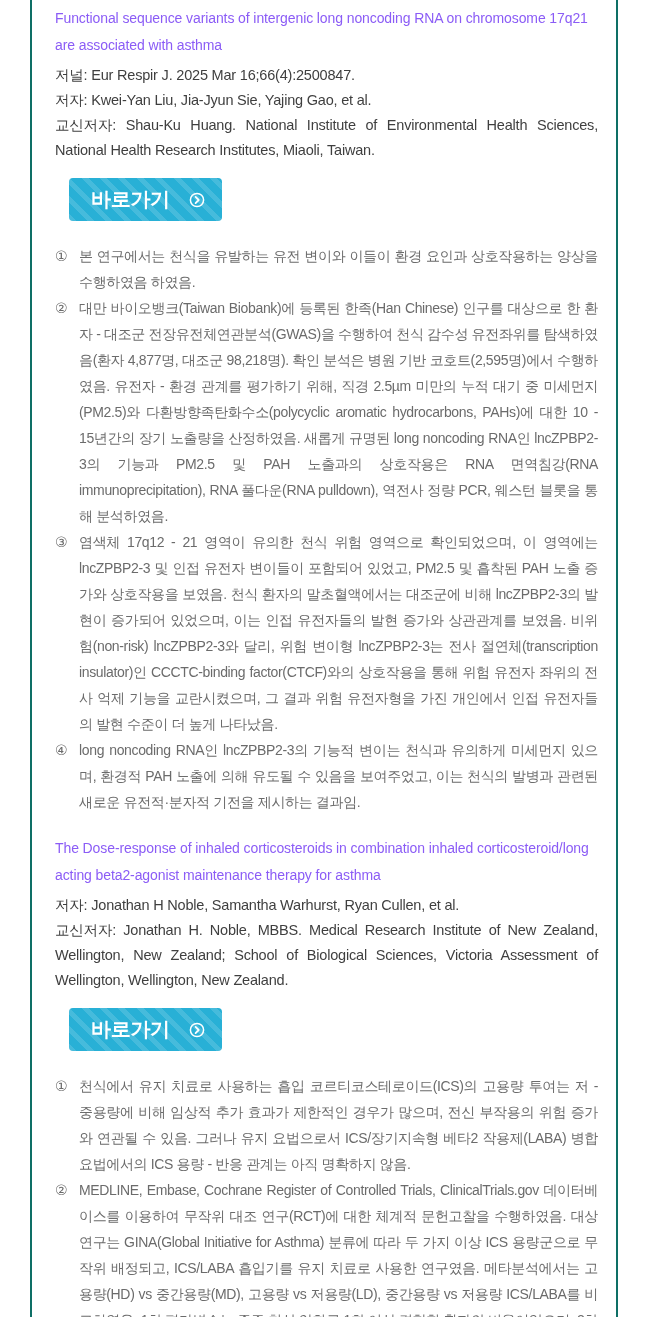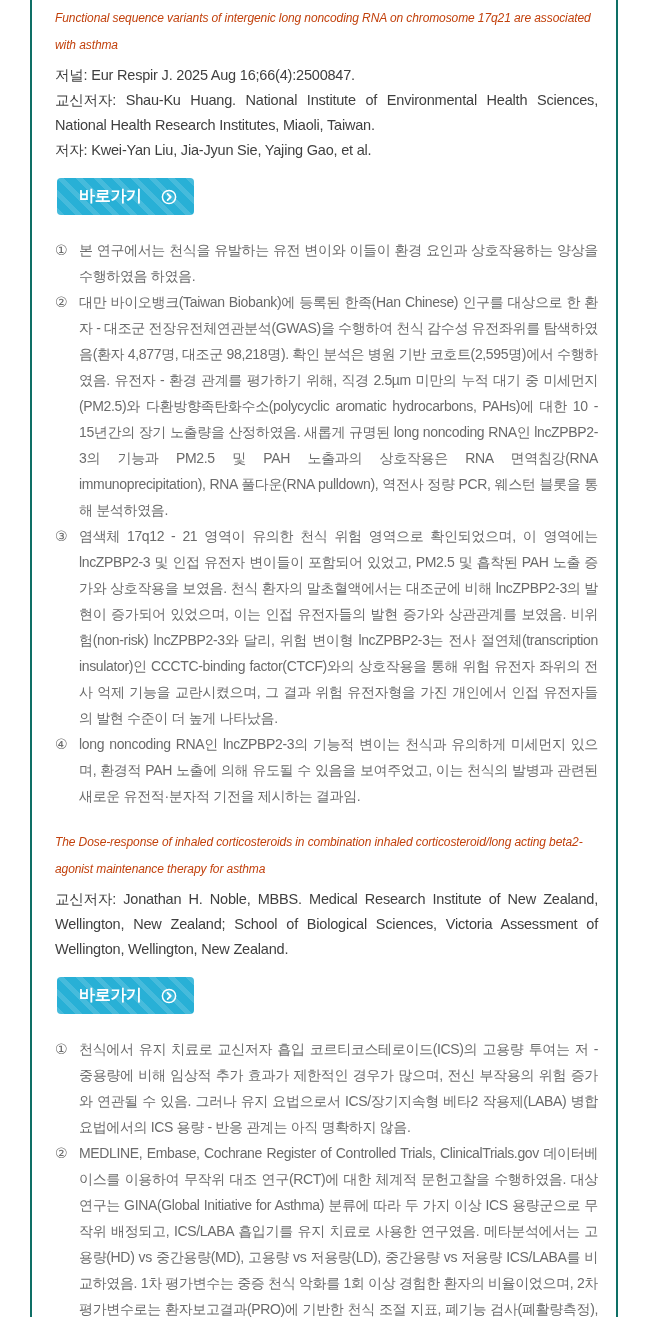--- a/index.html
+++ b/index.html
@@ -14,49 +14,48 @@
     position: relative;
     margin-left: 30px;
     width: 588px;
     min-height: 1340px;
     border-left: 2px solid #0e6f66;
     border-right: 2px solid #0e6f66;
     padding: 5px 18px 30px 23px;
   }
   .article { margin-bottom: 20px; }
   .article-title {
-    color: #c2410c;
-    font-size: 12px;
+    color: #8b5cf6;
+    font-size: 14px;
     font-weight: 500;
     line-height: 27px;
     margin-bottom: 4px;
     letter-spacing: -0.1px;
-    font-style: italic;
   }
   .meta-line {
     color: #3f3f3f;
     font-size: 14.5px;
     line-height: 25px;
     letter-spacing: -0.2px;
     text-align: justify;
   }
   .go-btn {
     display: inline-flex;
     align-items: center;
     gap: 19px;
-    margin: 15px 0 22px 2px;
+    margin: 15px 0 22px 14px;
     border: none;
     cursor: pointer;
     background-color: #28b0d6;
     background-image: repeating-linear-gradient(45deg,
       rgba(255,255,255,0.14) 0px, rgba(255,255,255,0.14) 5px,
       rgba(255,255,255,0) 5px, rgba(255,255,255,0) 13px);
     color: #ffffff;
     font-family: "Liberation Sans", "DejaVu Sans", sans-serif;
-    font-size: 16px;
+    font-size: 20px;
     font-weight: bold;
     padding: 8px 17px 8px 22px;
     border-radius: 4px;
     letter-spacing: -0.3px;
   }
   .go-btn .icon { display: inline-flex; align-items: center; }
   .points { display: flex; flex-direction: column; }
   .point {
     display: flex;
     align-items: flex-start;
@@ -75,23 +74,23 @@
     text-align: justify;
   }
 </style>
 </head>
 <body>
 
 <div class="panel">
 
   <section class="article">
     <h2 class="article-title">Functional sequence variants of intergenic long noncoding RNA on chromosome 17q21 are associated with asthma</h2>
-    <p class="meta-line">저널: Eur Respir J. 2025 Aug 16;66(4):2500847.</p>
+    <p class="meta-line">저널: Eur Respir J. 2025 Mar 16;66(4):2500847.</p>
+    <p class="meta-line">저자: Kwei-Yan Liu, Jia-Jyun Sie, Yajing Gao, et al.</p>
     <p class="meta-line">교신저자: Shau-Ku Huang. National Institute of Environmental Health Sciences, National Health Research Institutes, Miaoli, Taiwan.</p>
-    <p class="meta-line">저자: Kwei-Yan Liu, Jia-Jyun Sie, Yajing Gao, et al.</p>
     <button class="go-btn">
       <span>바로가기</span>
       <span class="icon">
         <svg width="16" height="16" viewBox="0 0 16 16">
           <circle cx="8" cy="8" r="6.6" fill="none" stroke="#ffffff" stroke-width="1.5"></circle>
           <path d="M6.6 4.9 L9.7 8 L6.6 11.1" fill="none" stroke="#ffffff" stroke-width="1.8" stroke-linecap="round" stroke-linejoin="round"></path>
         </svg>
       </span>
     </button>
     <div class="points">
@@ -109,34 +108,35 @@
       </div>
       <div class="point">
         <span class="num">④</span>
         <span class="txt">long noncoding RNA인 lncZPBP2-3의 기능적 변이는 천식과 유의하게 미세먼지 있으며, 환경적 PAH 노출에 의해 유도될 수 있음을 보여주었고, 이는 천식의 발병과 관련된 새로운 유전적·분자적 기전을 제시하는 결과임.</span>
       </div>
     </div>
   </section>
 
   <section class="article">
     <h2 class="article-title">The Dose-response of inhaled corticosteroids in combination inhaled corticosteroid/long acting beta2-agonist maintenance therapy for asthma</h2>
+    <p class="meta-line">저자: Jonathan H Noble, Samantha Warhurst, Ryan Cullen, et al.</p>
     <p class="meta-line">교신저자: Jonathan H. Noble, MBBS. Medical Research Institute of New Zealand, Wellington, New Zealand; School of Biological Sciences, Victoria Assessment of Wellington, Wellington, New Zealand.</p>
     <button class="go-btn">
       <span>바로가기</span>
       <span class="icon">
         <svg width="16" height="16" viewBox="0 0 16 16">
           <circle cx="8" cy="8" r="6.6" fill="none" stroke="#ffffff" stroke-width="1.5"></circle>
           <path d="M6.6 4.9 L9.7 8 L6.6 11.1" fill="none" stroke="#ffffff" stroke-width="1.8" stroke-linecap="round" stroke-linejoin="round"></path>
         </svg>
       </span>
     </button>
     <div class="points">
       <div class="point">
         <span class="num">①</span>
-        <span class="txt">천식에서 유지 치료로 교신저자 흡입 코르티코스테로이드(ICS)의 고용량 투여는 저 - 중용량에 비해 임상적 추가 효과가 제한적인 경우가 많으며, 전신 부작용의 위험 증가와 연관될 수 있음. 그러나 유지 요법으로서 ICS/장기지속형 베타2 작용제(LABA) 병합요법에서의 ICS 용량 - 반응 관계는 아직 명확하지 않음.</span>
+        <span class="txt">천식에서 유지 치료로 사용하는 흡입 코르티코스테로이드(ICS)의 고용량 투여는 저 - 중용량에 비해 임상적 추가 효과가 제한적인 경우가 많으며, 전신 부작용의 위험 증가와 연관될 수 있음. 그러나 유지 요법으로서 ICS/장기지속형 베타2 작용제(LABA) 병합요법에서의 ICS 용량 - 반응 관계는 아직 명확하지 않음.</span>
       </div>
       <div class="point">
         <span class="num">②</span>
         <span class="txt">MEDLINE, Embase, Cochrane Register of Controlled Trials, ClinicalTrials.gov 데이터베이스를 이용하여 무작위 대조 연구(RCT)에 대한 체계적 문헌고찰을 수행하였음. 대상 연구는 GINA(Global Initiative for Asthma) 분류에 따라 두 가지 이상 ICS 용량군으로 무작위 배정되고, ICS/LABA 흡입기를 유지 치료로 사용한 연구였음. 메타분석에서는 고용량(HD) vs 중간용량(MD), 고용량 vs 저용량(LD), 중간용량 vs 저용량 ICS/LABA를 비교하였음. 1차 평가변수는 중증 천식 악화를 1회 이상 경험한 환자의 비율이었으며, 2차 평가변수로는 환자보고결과(PRO)에 기반한 천식 조절 지표, 폐기능 검사(폐활량측정), 중대한 이상반응이 포함되었음. 근거의 확실성은 GRADE(Grading of Recommendations, Assessment, Development and Evaluations) 체계를 사용하여 평가함.</span>
       </div>
 
     </div>
   </section>
 
 </div>

